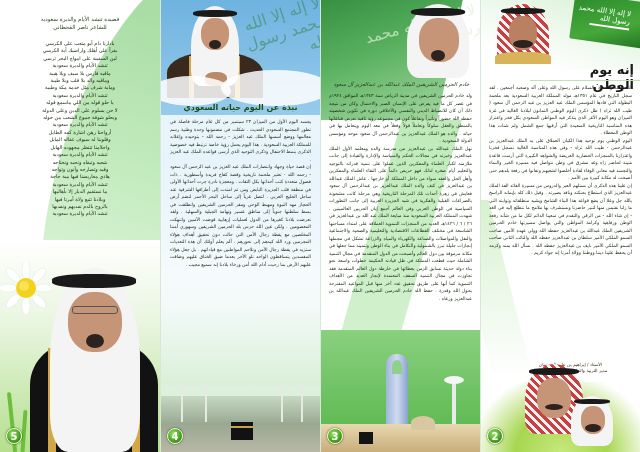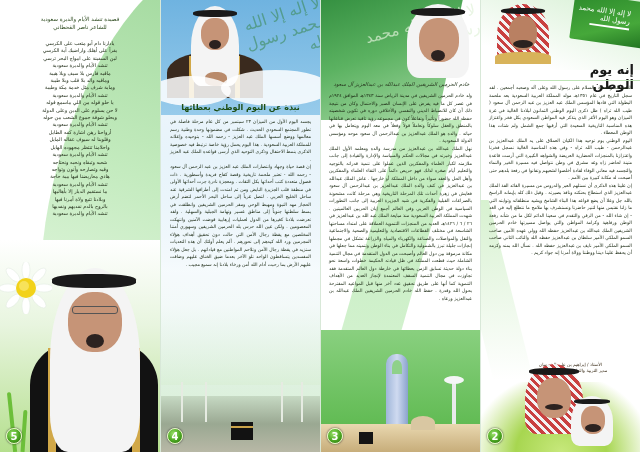--- a/index.html
+++ b/index.html
@@ -200,21 +200,21 @@
       <div style="position:absolute;left:68px;top:52px;width:5px;height:42px;background:#d1a848;"></div>
       <div class="ghutra" style="left:24px;top:2px;width:48px;height:80px;"></div>
       <div class="agal" style="left:26px;top:6px;width:44px;height:7px;"></div>
       <div class="face" style="left:34px;top:14px;width:28px;height:32px;"></div>
       <div class="beard" style="left:42px;top:36px;width:12px;height:9px;"></div>
       <div style="position:absolute;left:38px;top:68px;width:22px;height:14px;background:#b98a6a;border-radius:40%;"></div>
     </div>
     <div class="cloud" style="left:-10px;top:76px;width:80px;height:30px;"></div>
     <div class="cloud" style="left:60px;top:70px;width:110px;height:36px;"></div>
     <div class="text-bg"></div>
-    <h2 class="title">نبذة عن اليوم الوطني بعطائها</h2>
+    <h2 class="title">نبذة عن اليوم حياته السعودي</h2>
     <div class="body-text">
       <p>يجسد اليوم الأول من الميزان ٢٣ سبتمبر من كل عام مرحلة فاصلة في تطور المجتمع السعودي الحديث . شكلت في مضمونها وحدة وطنية رسم معالمها ووضع أسسها الملك عبد العزيز - رحمه الله - بتوحيده وإعلانه للمملكة العربية السعودية . هذا اليوم يحمل رؤية خاصة ترتبط فيه خصوصية الذكرى بنمط الاحتفال وذكرى التوحيد الذي أرسى قواعده الملك عبد العزيز .</p>
       <p>إن قصة حياة وجهاد وانتصارات الملك عبد العزيز بن عبد الرحمن آل سعود - رحمه الله - تعتبر ملحمة تاريخية وقصة كفاح فريدة وأسطورية . ذات فصول متعددة كتب أحداثها بكل الثقات . ومعجزة نادرة جرت أحداثها الأولى في منطقة قلب الجزيرة النابض ومن ثم امتدت إلى أطرافها الشرقية عند ساحل الخليج العربي . لتصل غرباً إلى ساحل البحر الأحمر لتضم أرض الحجاز مهد النبوة ومهبط الوحي ومقر الحرمين الشريفين وانطلقت في بسط سلطتها جنوباً إلى مناطق عسير وتهامة الجبلية والسهلية . ولقد تعرضت بلادنا كغيرها من الدول لعمليات إرهابية قوضت الآمنين وانتهكت المعصومين . ولكن عين الله حرس بلد الحرمين الشريفين وسهوري أمننا المخلصين مع يقظة رجال الأمن التي حالت دون تحقيق أهداف هؤلاء المجرمين ورد الله كيدهم إلى نحورهم . ألم يعلم أولئك أن هذه التعديات ستزيد في يقظة رجال الأمن وتلاحم المواطنين مع قياداتهم . بل جعل هؤلاء المفسدين يتساقطون الواحد تلو الآخر بعدما ضيق الخناق عليهم وضاقت عليهم الأرض بما رحبت أدام الله أمن ورخاء بلادنا إنه سميع مجيب .</p>
     </div>
     <div class="haram">
       <div class="minaret" style="left:20px;"></div>
       <div class="minaret" style="left:44px;"></div>
       <div class="minaret" style="left:120px;"></div>
       <div class="minaret" style="left:140px;"></div>
       <div class="kaaba"></div>

